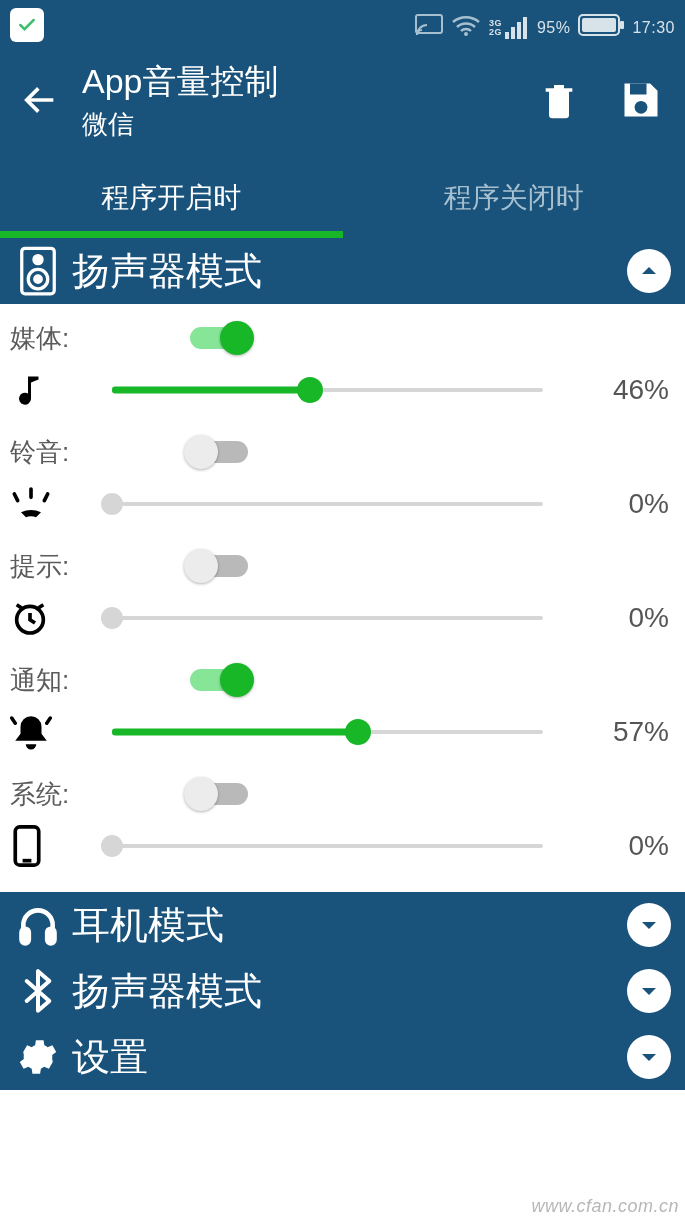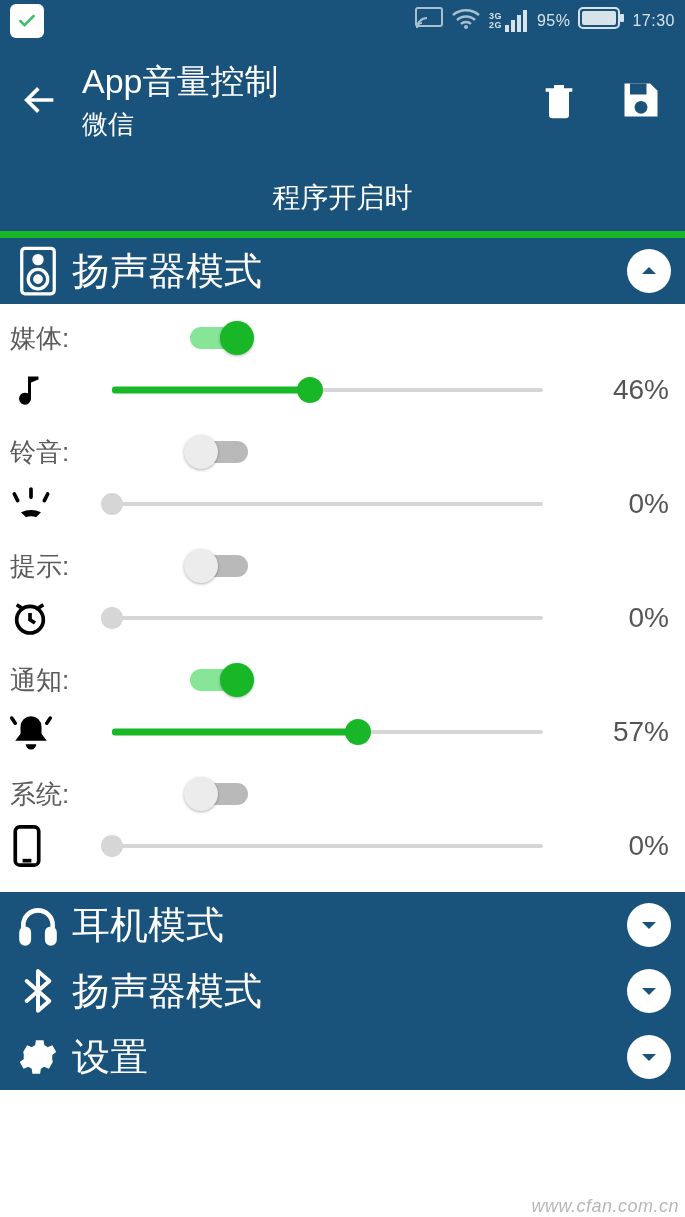--- a/index.html
+++ b/index.html
@@ -1,19 +1,19 @@
 <!DOCTYPE html>
 <html><head>
 <meta charset="utf-8">
 <style>
   * { margin: 0; padding: 0; box-sizing: border-box; }
   html, body { width: 685px; height: 1217px; font-family: -apple-system, "Helvetica Neue", Arial, sans-serif; background: #fff; overflow: hidden; }
   
   
-  .status-bar { height: 42px; background: #19527a; display: flex; align-items: center; justify-content: space-between; padding: 0 10px; color: #d8e2e9; }
+  .status-bar { height: 42px; background: #19527a; display: flex; align-items: flex-end; justify-content: space-between; padding: 0 10px; color: #d8e2e9; }
   .status-left { width: 34px; height: 34px; background: #fff; border-radius: 6px; display:flex; align-items:center; justify-content:center;}
   .status-left svg { width: 20px; height: 20px; }
   .status-right { display: flex; align-items: center; gap: 8px; font-size: 24px; }
   .status-right .num { font-size: 16px; letter-spacing: 0.5px; }
   .status-right svg { fill: #d8e2e9; }
   .tinytxt { font-size:9px; line-height:9px; font-weight:bold; letter-spacing:0.5px;}
   
   
   .toolbar { height: 116px; background: #19527a; display: flex; align-items: center; padding: 0 20px 0 12px; color: #fff; }
   .toolbar .back { width: 56px; height: 56px; display:flex; align-items:center; justify-content:center; }
@@ -132,20 +132,23 @@
           <circle cx="12" cy="16" r="3.5" fill="#19527a"></circle>
         </svg>
     </div>
   </div>
 </div>
 
 <div class="tabs">
   <div class="tab active">
       <span>程序开启时</span>
     </div>
+  <div class="tab">
+      <span>程序关闭时</span>
+    </div>
 </div>
 
 <div class="section-header">
   <div class="sicon">
     <svg width="40" height="52" viewBox="0 0 24 32" fill="none" stroke="#fff" stroke-width="2">
         <rect x="2" y="2" width="20" height="28" rx="2"></rect>
         <circle cx="12" cy="9" r="2.5" fill="#fff"></circle>
         <circle cx="12" cy="21" r="6"></circle>
         <circle cx="12" cy="21" r="2" fill="#fff"></circle>
       </svg>

